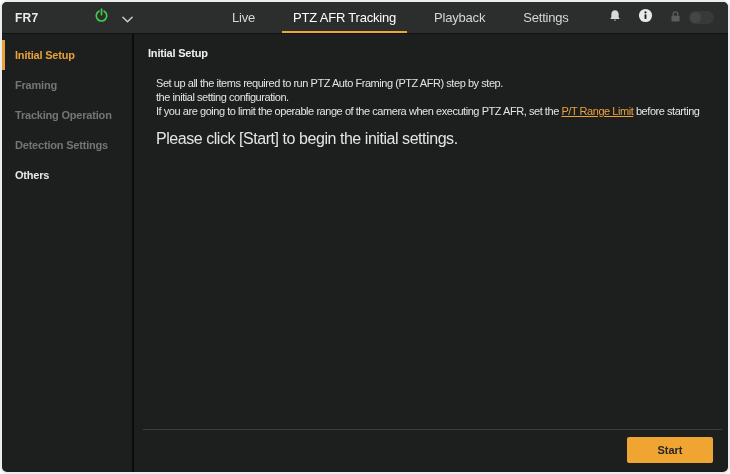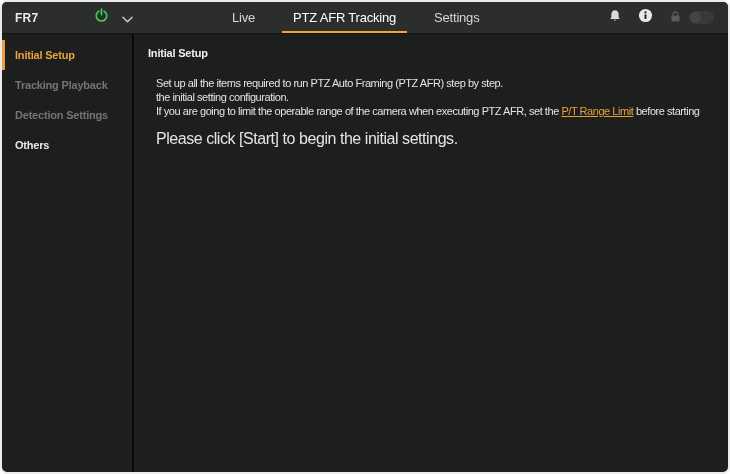--- a/index.html
+++ b/index.html
@@ -79,20 +79,21 @@
           <svg width="11" height="7" viewBox="0 0 12 7">
             <path d="M1 1 L6 6 L11 1" stroke="#c9c9c9" stroke-width="1.6" fill="none" stroke-linecap="round" stroke-linejoin="round"></path>
           </svg>
         </span>
       </span>
     </div>
 
     <div class="tabs">
       <div class="tab">Live</div>
       <div class="tab active">PTZ AFR Tracking</div>
+      <div class="tab">Playback</div>
       <div class="tab">Settings</div>
     </div>
 
     <div class="topbar-icons">
       <span class="icon-btn">
         <span>
           <svg width="14" height="14" viewBox="0 0 16 16">
             <path fill="#d9d9d9" d="M8 1.5 c-2.6 0 -4.2 1.9 -4.2 4.6 v3.2 L2.5 11.3 h11 L12.2 9.3 V6.1 c0 -2.7 -1.6 -4.6 -4.2 -4.6 z"></path>
             <path fill="#d9d9d9" d="M6.6 12.3 a1.5 1.5 0 0 0 2.8 0 z"></path>
           </svg>
@@ -118,32 +119,39 @@
           <span class="toggle-knob"></span>
         </span>
       </span>
     </div>
   </div>
 
   <div class="body-row">
 
     <div class="sidebar">
       <div class="side-item active">Initial Setup</div>
-      <div class="side-item">Tracking Playback</div>
+      <div class="side-item">Framing</div>
+      <div class="side-item">Tracking Operation</div>
       <div class="side-item">Detection Settings</div>
       <div class="side-item enabled">Others</div>
     </div>
 
     <div class="main">
       <div class="main-heading">Initial Setup</div>
 
       <div class="para">
         <div class="line">Set up all the items required to run PTZ Auto Framing (PTZ AFR) step by step.</div>
         <div class="line">the initial setting configuration.</div>
         <div class="line"><span>If you are going to limit the operable range of the camera when executing PTZ AFR, set the </span><span class="rl-link">P/T Range Limit</span><span> before starting</span></div>
       </div>
 
       <div class="note">Please click [Start] to begin the initial settings.</div>
 
+      <div class="bottom-bar">
+        <div class="divider"></div>
+        <div class="btn-row">
+          <button class="start-btn">Start</button>
+        </div>
+      </div>
     </div>
 
   </div>
 </div>
 
 </body></html>

